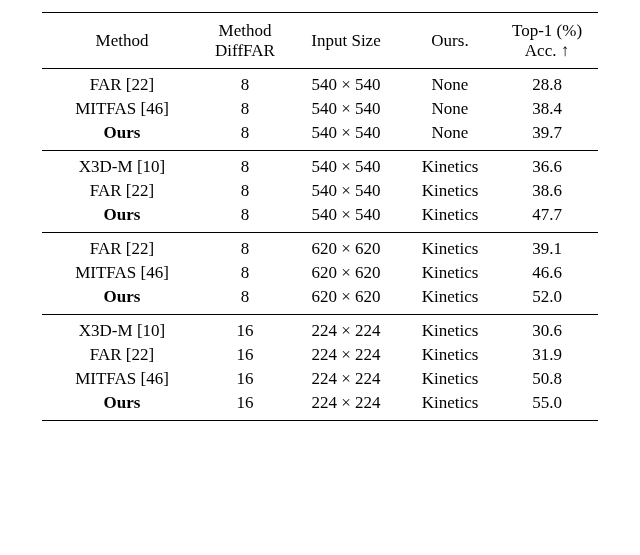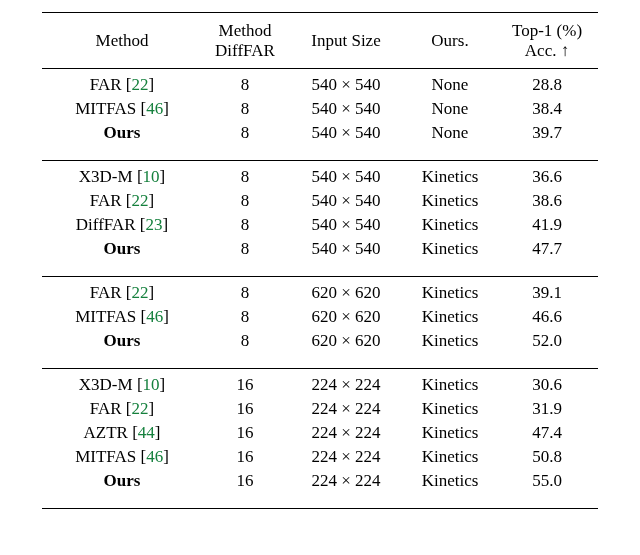--- a/index.html
+++ b/index.html
@@ -25,25 +25,25 @@
   }
   .method-cell { min-width: 140px; margin-top: 12px; }
   .frames-cell { min-width: 66px; }
   .input-cell  { min-width: 96px; }
   .init-cell   { min-width: 72px; }
   .acc-cell    { min-width: 82px; margin-top: 11px; }
   .rule-top    { border-top: 1.4px solid #000; }
   .rule-bottom { border-bottom: 1.4px solid #000; }
   .rule-thin-b { border-bottom: 0.7px solid #000; }
   .hdr td { padding-top: 8px; padding-bottom: 8px; line-height: 1.15; }
-  .ref { color: #15803d; }
+  .ref { color: #000000; }
   .bold { font-weight: bold; }
   .mult { font-family: "Times New Roman", serif; }
   .grp-first td { padding-top: 6px; }
-  .grp-last  td { padding-bottom: 17px; }
+  .grp-last  td { padding-bottom: 7px; }
 </style>
 </head>
 <body>
 
 <table class="tbl">
   <tbody>
       <tr class="hdr rule-top rule-thin-b">
     <td class="method-cell">Method</td>
     <td class="frames-cell">
       <span>Method</span><br>
@@ -86,27 +86,20 @@
         <td class="init-cell">Kinetics</td>
         <td class="acc-cell">36.6</td>
       </tr>
       <tr class="">
         <td class="method-cell"><span>FAR</span> [<span class="ref">22</span>]</td>
         <td class="frames-cell">8</td>
         <td class="input-cell"><span>540</span><span class="mult"> × </span><span>540</span></td>
         <td class="init-cell">Kinetics</td>
         <td class="acc-cell">38.6</td>
       </tr>
-      <tr class="">
-        <td class="method-cell"><span>DiffFAR</span> [<span class="ref">23</span>]</td>
-        <td class="frames-cell">8</td>
-        <td class="input-cell"><span>540</span><span class="mult"> × </span><span>540</span></td>
-        <td class="init-cell">Kinetics</td>
-        <td class="acc-cell">41.9</td>
-      </tr>
       <tr class="grp-last rule-thin-b">
         <td class="method-cell"><span class="bold">Ours</span></td>
         <td class="frames-cell">8</td>
         <td class="input-cell"><span>540</span><span class="mult"> × </span><span>540</span></td>
         <td class="init-cell">Kinetics</td>
         <td class="acc-cell bold">47.7</td>
       </tr>
       <tr class="grp-first">
         <td class="method-cell"><span>FAR</span> [<span class="ref">22</span>]</td>
         <td class="frames-cell">8</td>
@@ -136,27 +129,20 @@
         <td class="acc-cell">30.6</td>
       </tr>
       <tr class="">
         <td class="method-cell"><span>FAR</span> [<span class="ref">22</span>]</td>
         <td class="frames-cell">16</td>
         <td class="input-cell"><span>224</span><span class="mult"> × </span><span>224</span></td>
         <td class="init-cell">Kinetics</td>
         <td class="acc-cell">31.9</td>
       </tr>
       <tr class="">
-        <td class="method-cell"><span>AZTR</span> [<span class="ref">44</span>]</td>
-        <td class="frames-cell">16</td>
-        <td class="input-cell"><span>224</span><span class="mult"> × </span><span>224</span></td>
-        <td class="init-cell">Kinetics</td>
-        <td class="acc-cell">47.4</td>
-      </tr>
-      <tr class="">
         <td class="method-cell"><span>MITFAS</span> [<span class="ref">46</span>]</td>
         <td class="frames-cell">16</td>
         <td class="input-cell"><span>224</span><span class="mult"> × </span><span>224</span></td>
         <td class="init-cell">Kinetics</td>
         <td class="acc-cell">50.8</td>
       </tr>
       <tr class="grp-last rule-bottom">
         <td class="method-cell"><span class="bold">Ours</span></td>
         <td class="frames-cell">16</td>
         <td class="input-cell"><span>224</span><span class="mult"> × </span><span>224</span></td>

